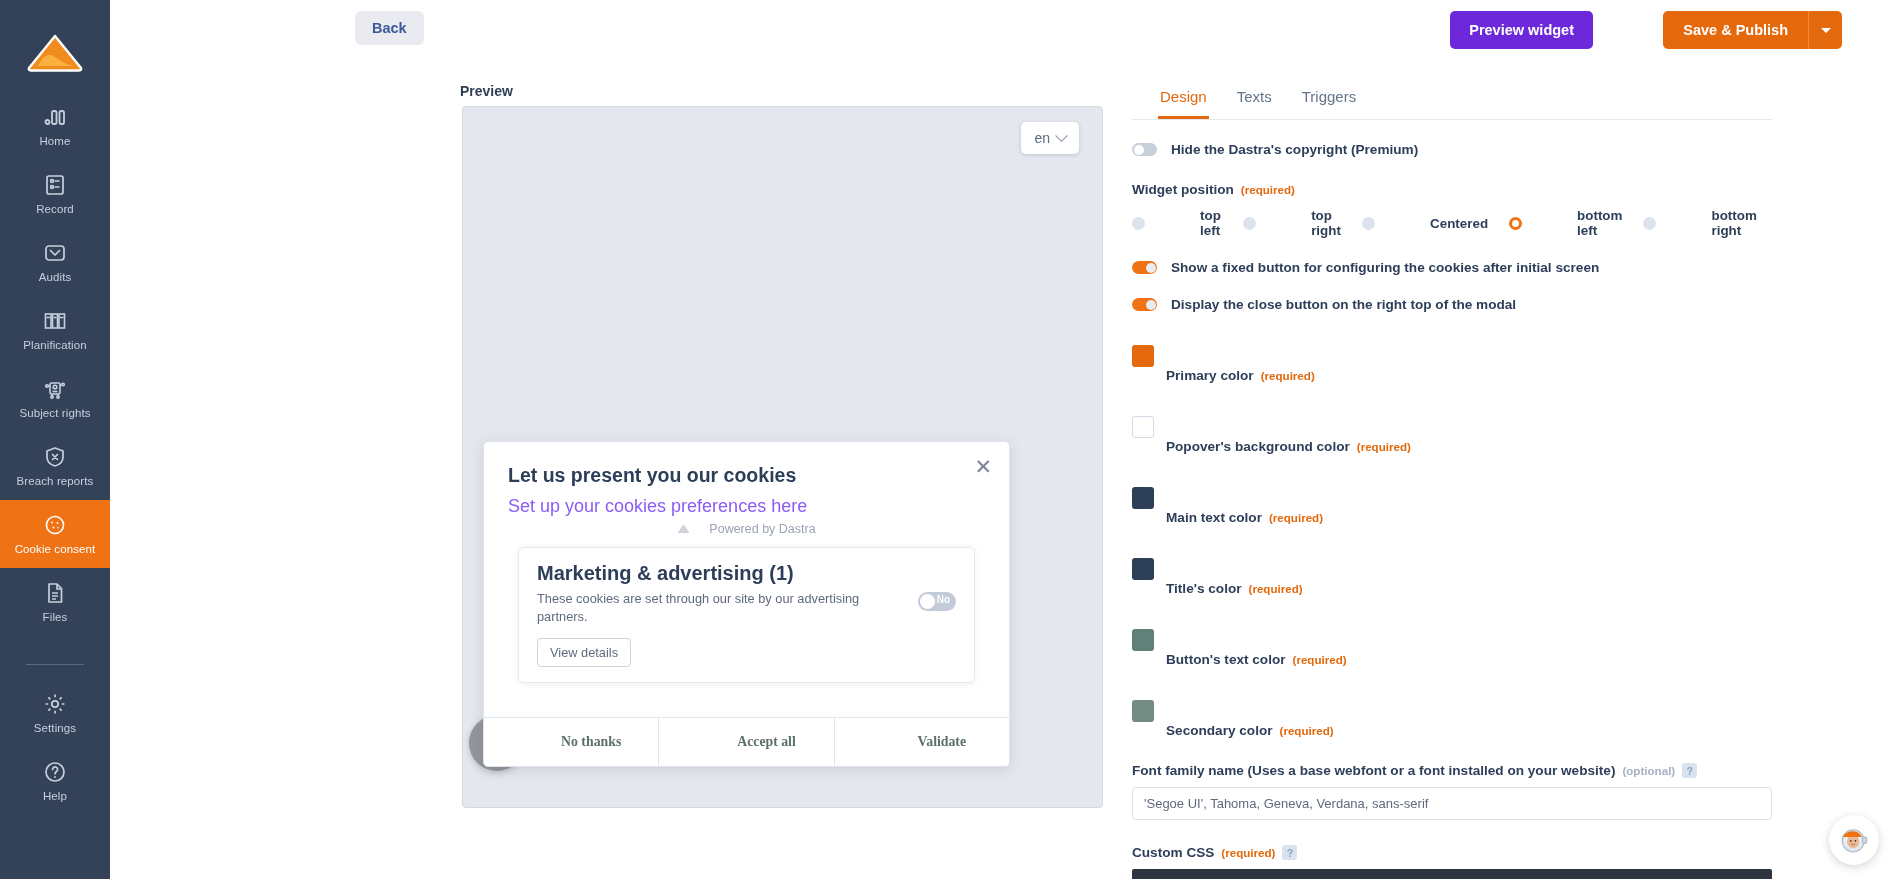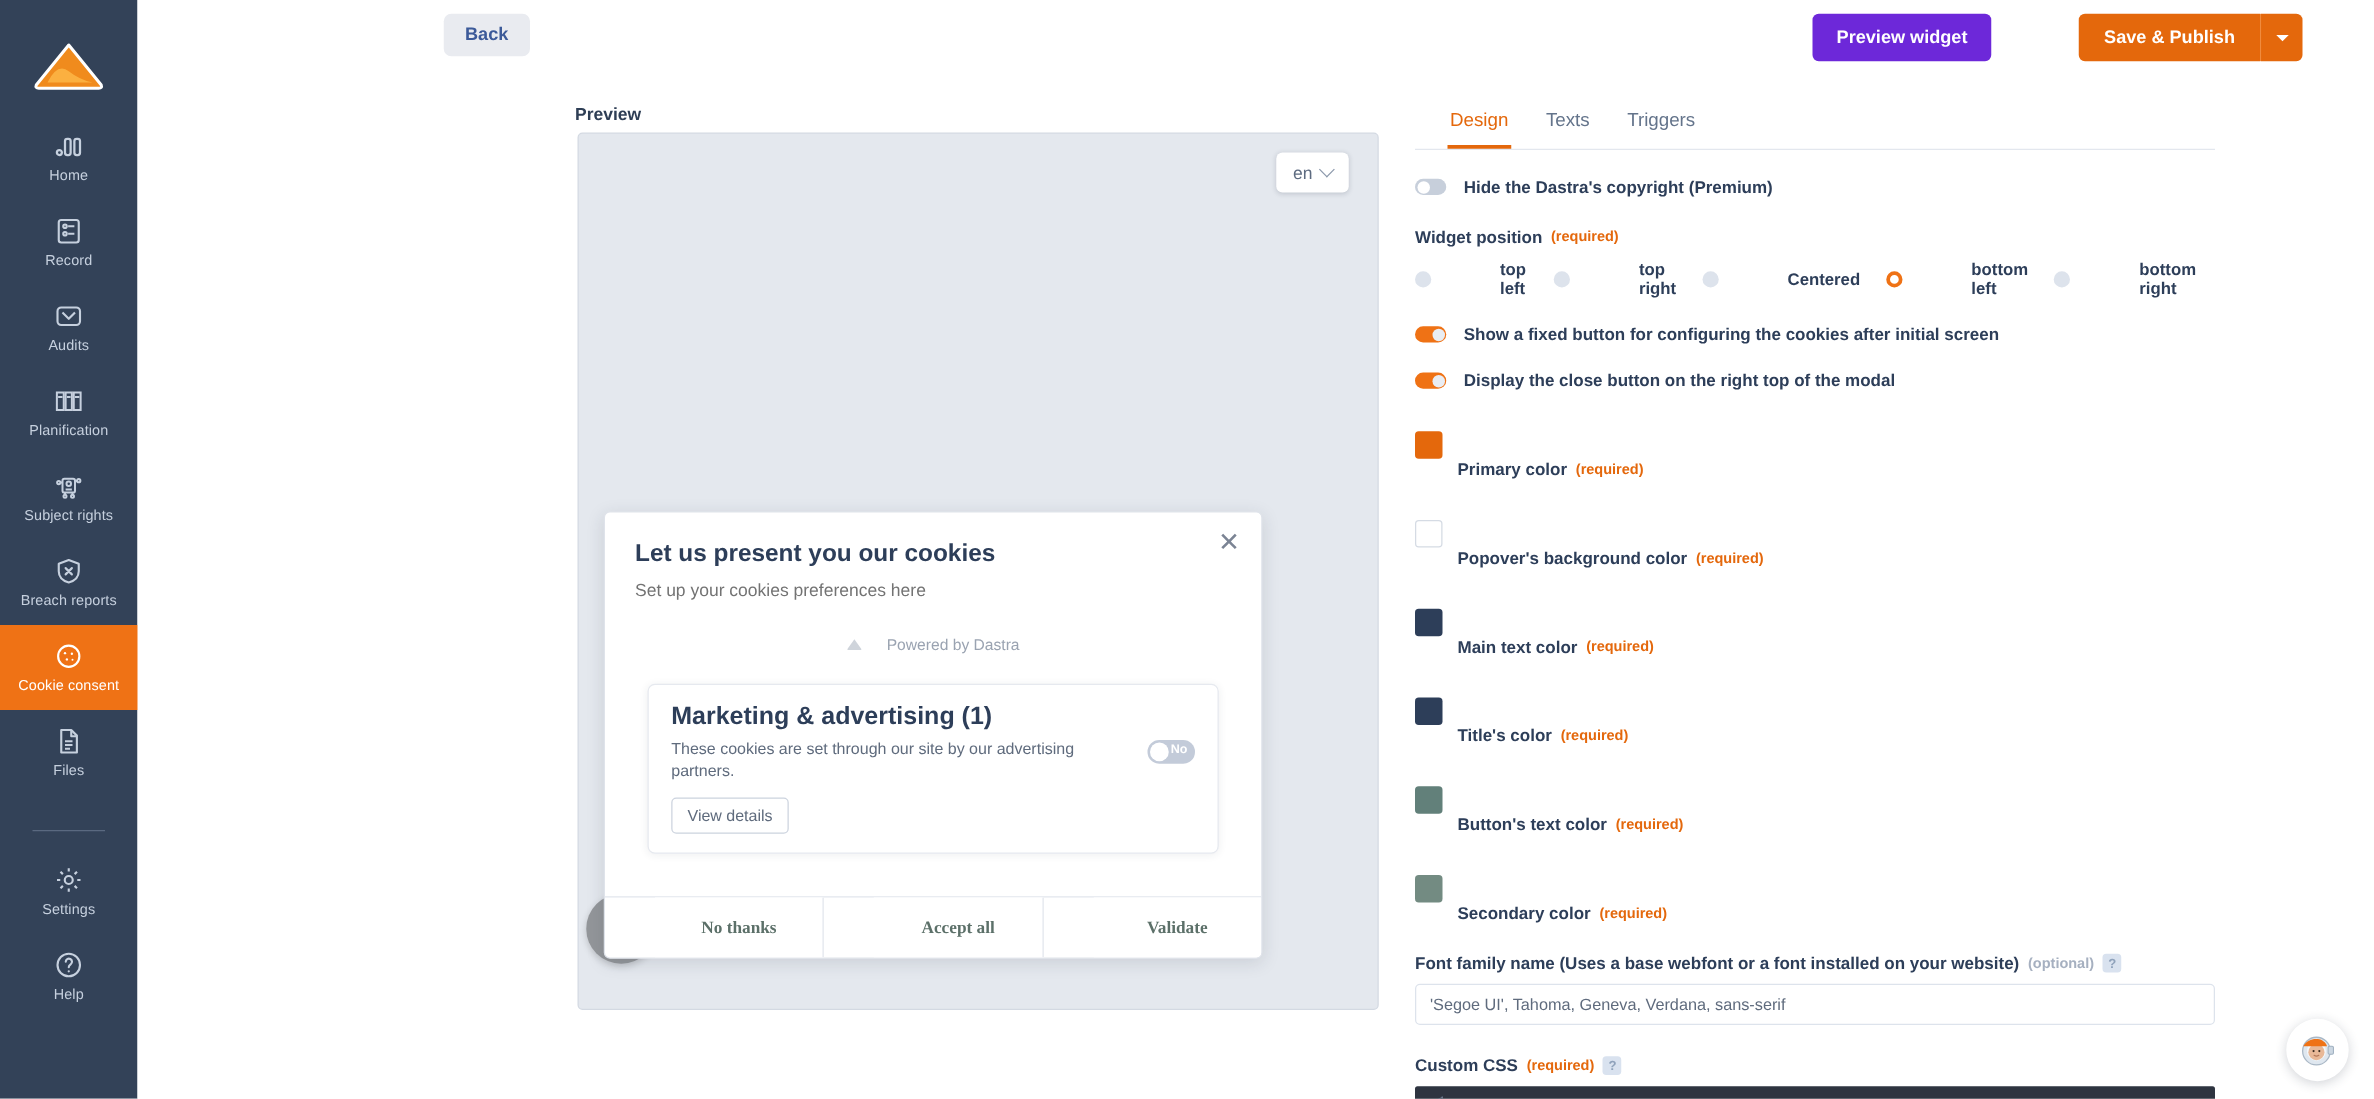--- a/index.html
+++ b/index.html
@@ -96,22 +96,22 @@
     box-shadow: 0 3px 14px rgba(35,45,65,.13);
     z-index: 2; overflow: hidden;
   }
   .consent-body { padding: 22px 24px 16px 24px; position: relative; }
   .consent-close {
     position: absolute; right: 17px; top: 14px;
     background: none; border: none; cursor: pointer;
     font-size: 21px; line-height: 1; color: #7b8494; font-weight: 300;
   }
   .consent-title { font-size: 19.5px; font-weight: 700; color: #2d3e59; margin-bottom: 9px; }
-  .consent-sub { font-size: 14px; color: #737373; margin-bottom: 29px; }
-  .powered { display: flex; align-items: center; justify-content: center; gap: 19px; font-size: 12.5px; color: #9aa3b1; margin-bottom: 24px; }
+  .consent-sub { font-size: 18px; color: #8b5cf6; margin-bottom: 5px; }
+  .powered { display: flex; align-items: center; justify-content: center; gap: 19px; font-size: 12.5px; color: #9aa3b1; margin-bottom: 11px; }
   .powered svg { width: 13px; height: 11px; }
 
   .cat-card {
     margin: 0 10px; background: #fff; border: 1px solid #e6e9ef; border-radius: 6px;
     box-shadow: 0 1px 7px rgba(40,50,70,.08);
     padding: 14px 18px 15px 18px;
   }
   .cat-title { font-size: 20px; font-weight: 700; color: #2d3e59; margin-bottom: 5px; }
   .cat-row { display: flex; align-items: flex-start; justify-content: space-between; gap: 14px; }
   .cat-desc { font-size: 12.8px; color: #5f6b7d; line-height: 1.45; flex: 1; }

